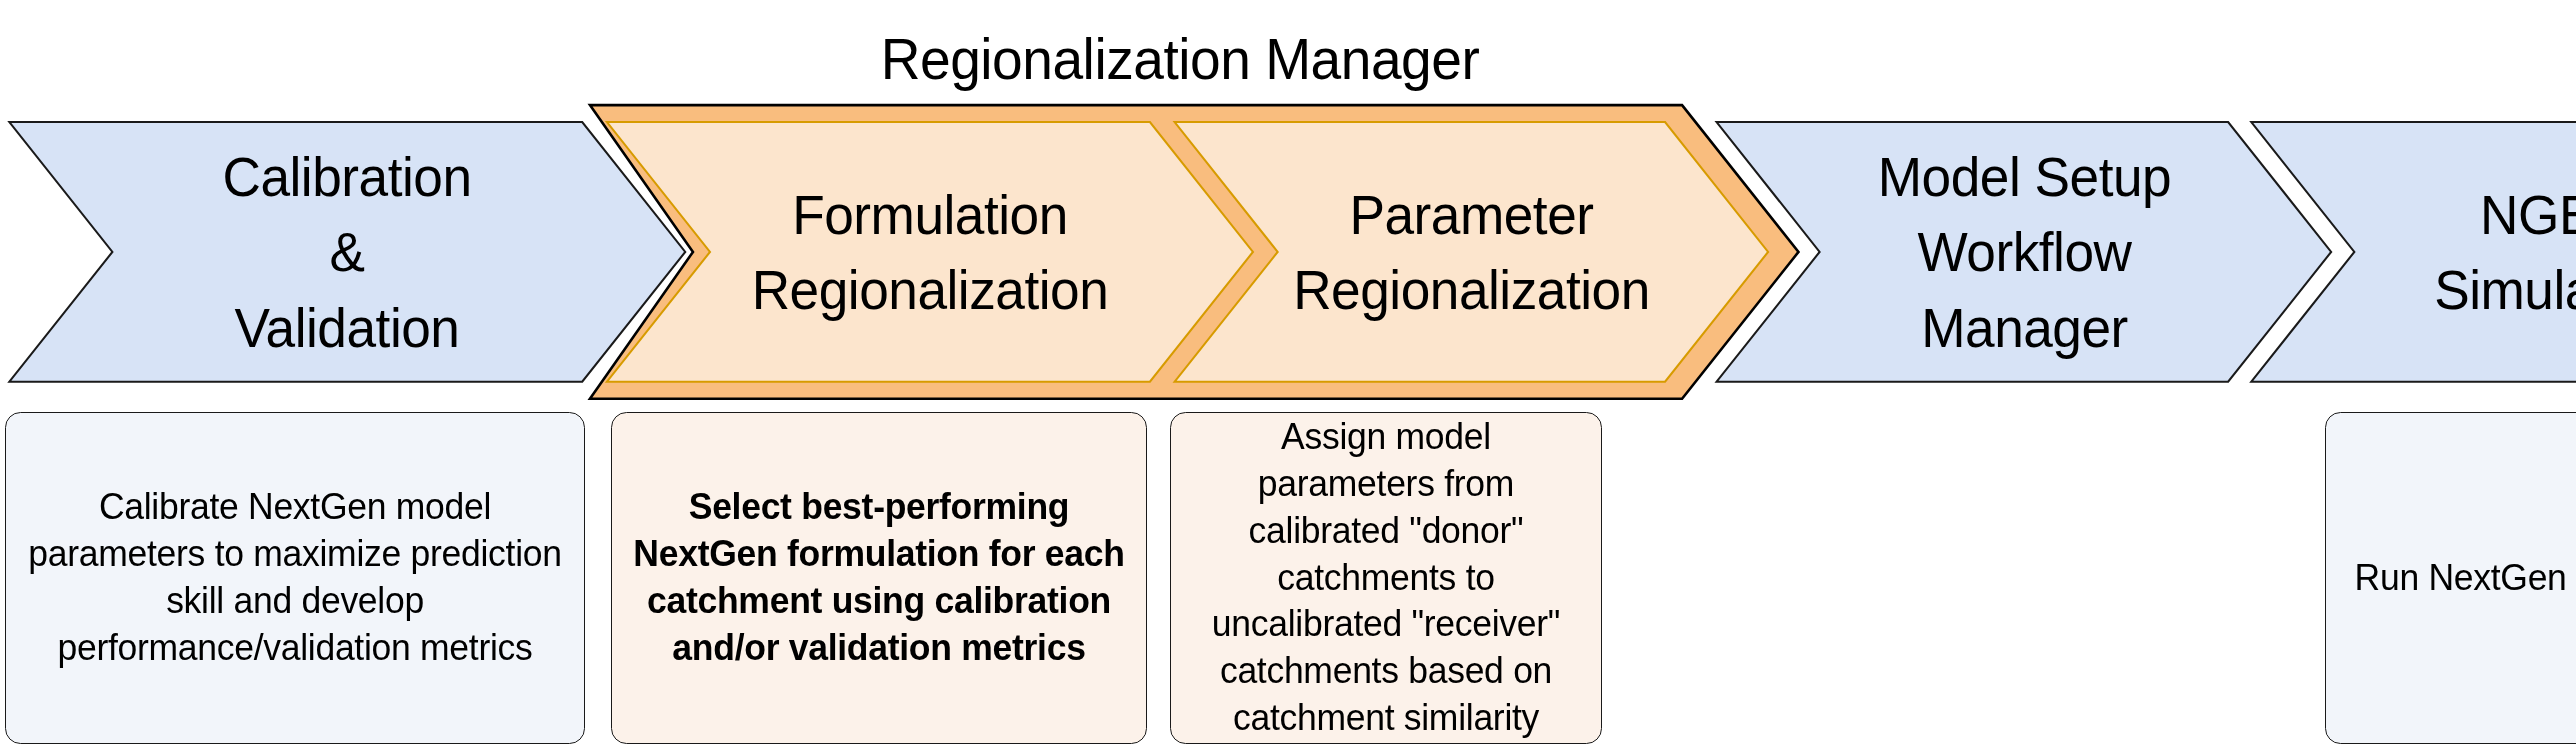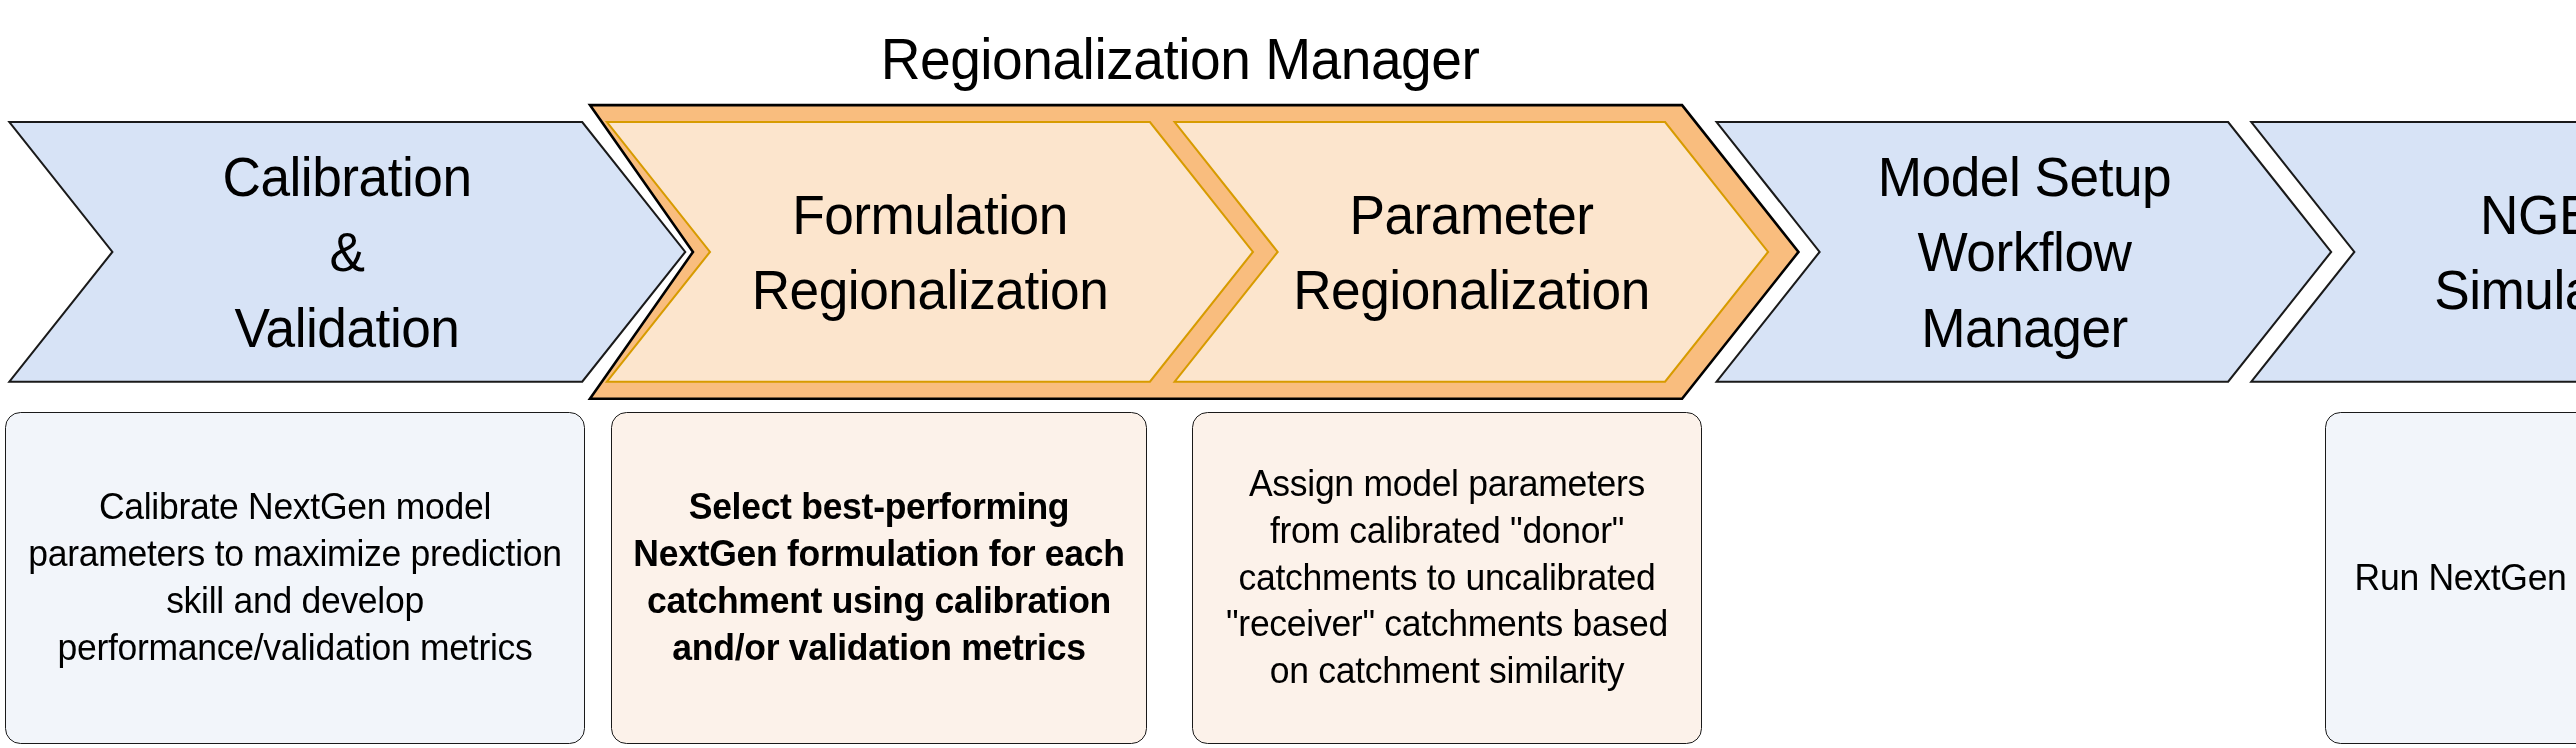--- a/index.html
+++ b/index.html
@@ -30,21 +30,21 @@
   .cl-4{left:2354px;width:404px;}
 
   .desc-box{
     position:absolute;top:412px;height:332px;box-sizing:border-box;
     border:1.5px solid #1a1a1a;border-radius:15.5px;background:#f2f5fa;
     display:flex;align-items:center;justify-content:center;
   }
   .desc-box.peach{background:#fcf2ea;}
   .db-0{left:5.2px;width:580px;justify-content:flex-end;}
   .db-1{left:611px;width:536px;font-weight:bold;}
-  .db-2{left:1170px;width:510px;margin-left:22px;}
+  .db-2{left:1170px;width:432px;}
   .db-3{left:1721px;width:582px;}
   .db-4{left:2325px;width:455px;}
 
   .desc-text{
     padding:0 10.3px;text-align:center;font-size:37px;line-height:1.27;
     letter-spacing:-0.3px;transform:scaleX(0.96);
   }
 </style>
 </head>
 <body>

